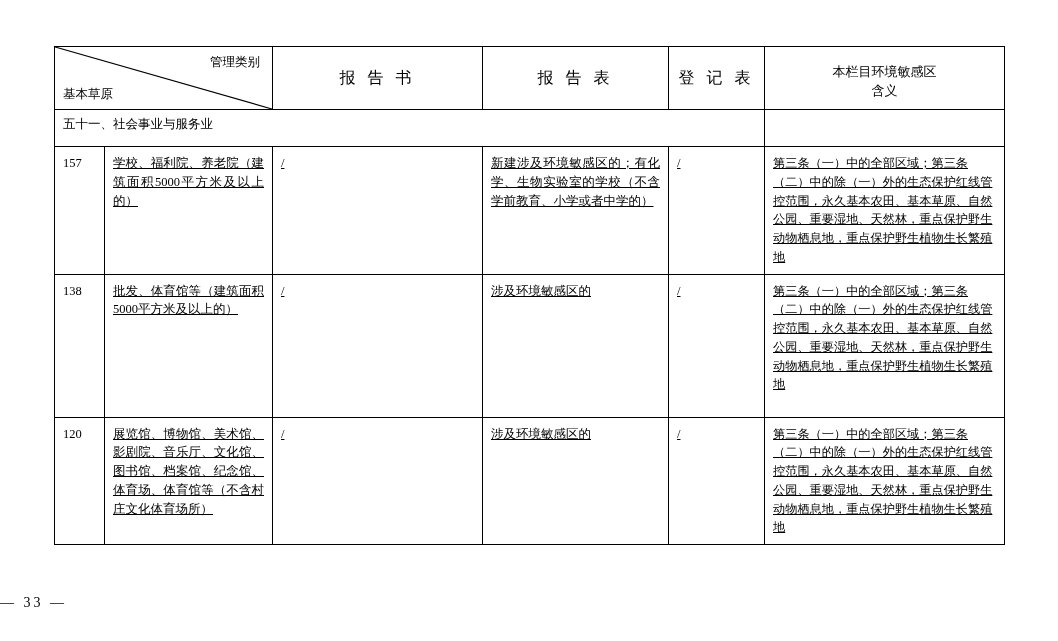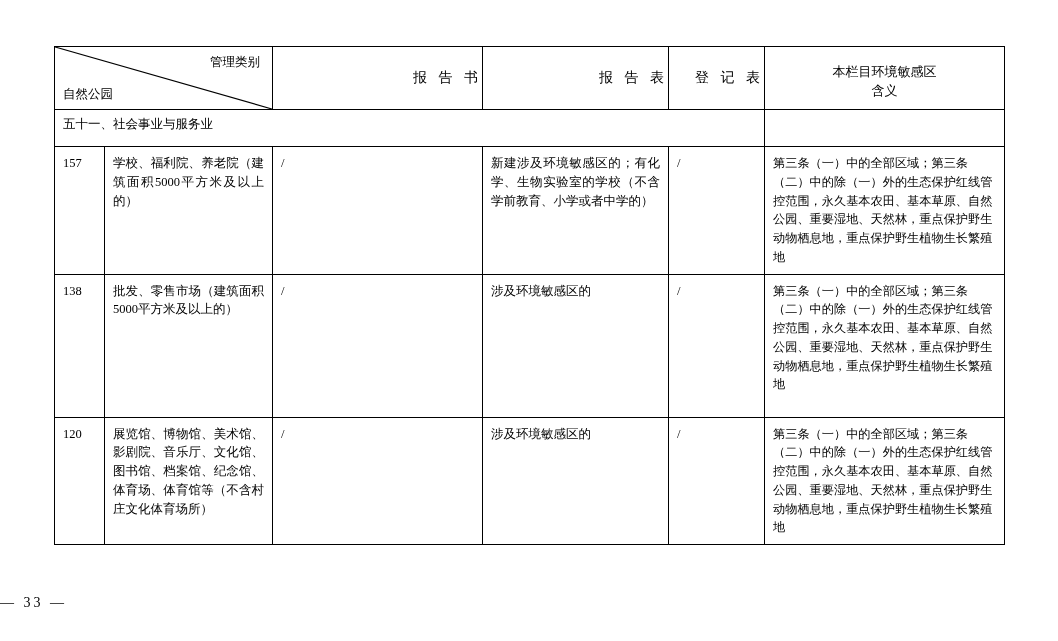--- a/index.html
+++ b/index.html
@@ -71,22 +71,22 @@
     white-space: nowrap;
   }
   .diag-lower {
     position: absolute;
     left: 8px;
     bottom: 5px;
     font-size: 12.5px;
     white-space: nowrap;
   }
   .head-center {
-    text-align: right;
-    font-size: 14px;
+    text-align: center;
+    font-size: 16px;
     letter-spacing: 4px;
     line-height: 62px;
     height: 62px;
     display: block;
   }
   .head-center2 {
     text-align: center;
     font-size: 13px;
     line-height: 1.45;
     padding-top: 16px;
@@ -106,20 +106,21 @@
   }
 
   
   td.cell-no {
     text-align: center;
     vertical-align: middle;
     font-size: 12.5px;
   }
   td.cell-mid {
     vertical-align: middle;
+    text-decoration: underline;
   }
   .cell-text {
     display: block;
   }
   .justify {
     text-align: justify;
     text-justify: inter-ideograph;
   }
   .meaning {
     font-size: 12.2px;
@@ -155,21 +156,21 @@
       <col class="c-mean">
     </colgroup>
     <tbody>
       <tr class="head-row">
         <td class="head-pad" colspan="2">
           <div class="diag-cell">
             <svg viewBox="0 0 218 62" preserveAspectRatio="none">
               <line x1="0" y1="0" x2="218" y2="62" stroke="#000000" stroke-width="1.2" vector-effect="non-scaling-stroke"></line>
             </svg>
             <span class="diag-upper">管理类别</span>
-            <span class="diag-lower">自然公园</span>
+            <span class="diag-lower">基本草原</span>
           </div>
         </td>
         <td class="head-pad">
           <span class="head-center">报 告 书</span>
         </td>
         <td class="head-pad">
           <span class="head-center">报 告 表</span>
         </td>
         <td class="head-pad">
           <span class="head-center">登 记 表</span>
@@ -202,21 +203,21 @@
           <span class="cell-text slash">/</span>
         </td>
         <td class="cell-mid">
           <span class="meaning">第三条（一）中的全部区域；第三条（二）中的除（一）外的生态保护红线管控范围，永久基本农田、基本草原、自然公园、重要湿地、天然林，重点保护野生动物栖息地，重点保护野生植物生长繁殖地</span>
         </td>
       </tr>
 
       <tr>
         <td class="cell-no" style="height:128px">138</td>
         <td class="cell-mid">
-          <span class="cell-text justify">批发、零售市场（建筑面积5000平方米及以上的）</span>
+          <span class="cell-text justify">批发、体育馆等（建筑面积5000平方米及以上的）</span>
         </td>
         <td class="cell-mid">
           <span class="cell-text slash">/</span>
         </td>
         <td class="cell-mid">
           <span class="cell-text justify">涉及环境敏感区的</span>
         </td>
         <td class="cell-mid">
           <span class="cell-text slash">/</span>
         </td>

